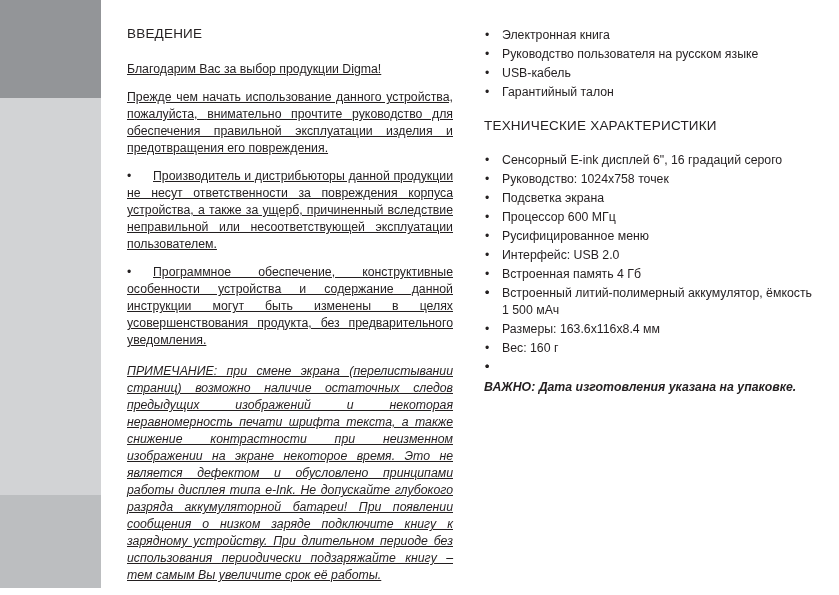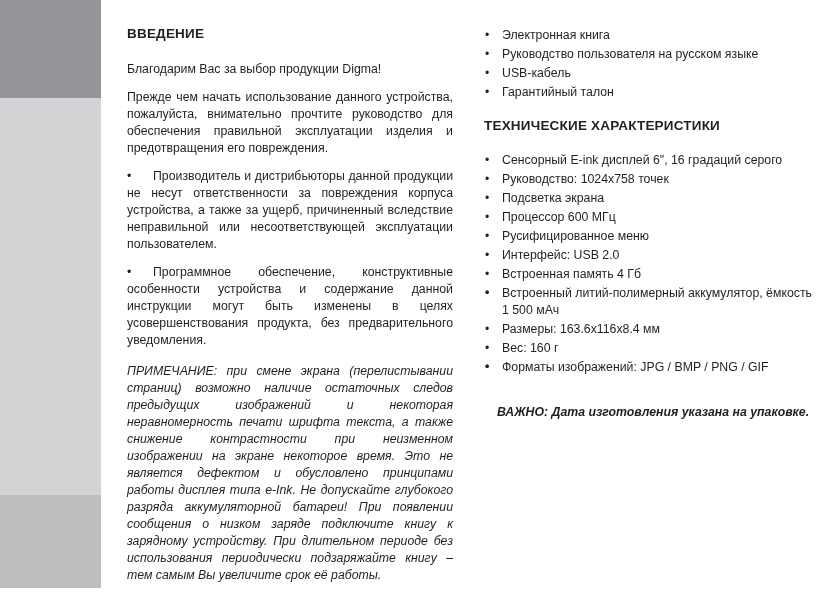--- a/index.html
+++ b/index.html
@@ -29,30 +29,31 @@
     position: absolute;
     top: 27px;
     font-size: 12.3px;
     line-height: 17px;
   }
   .col-left  { left: 127px; width: 330px; }
   .col-right { left: 484px; width: 338px; }
 
   h2.section-title {
     font-size: 13.5px;
-    font-weight: bold;
+    font-weight: normal;
     letter-spacing: 0.2px;
     margin: 0 0 20px 0;
     line-height: 14px;
   }
   .col-right h2.section-title { margin-bottom: 19px; }
 
   .col-left p {
     text-align: justify;
     margin: 0 4px 11px 0;
+    text-decoration: underline;
   }
   .col-left p.note {
     font-style: italic;
     margin-top: 14px;
     margin-bottom: 0;
   }
   .bullet-inline {
     display: inline-block;
     width: 26px;
     font-style: normal;
@@ -68,22 +69,21 @@
     margin-bottom: 2px;
   }
   ul.doc-list li .bullet-mark {
     position: absolute;
     left: 1px; top: 0;
   }
 
   .important-note {
     font-weight: bold;
     font-style: italic;
-    margin-top: 28px;
-    text-align: center;
+    margin-top: 22px;
   }
 </style>
 </head>
 <body>
 
 <div class="sidebar">
   <div class="band band-top" style="background-color: rgb(147, 149, 152);"></div>
   <div class="band band-middle" style="background-color: rgb(210, 211, 213);"></div>
   <div class="band band-bottom" style="background-color: rgb(188, 190, 192);"></div>
 </div>
@@ -119,18 +119,18 @@
       <li><span class="bullet-mark">•</span><span>Подсветка экрана</span></li>
       <li><span class="bullet-mark">•</span><span>Процессор 600 МГц</span></li>
       <li><span class="bullet-mark">•</span><span>Русифицированное меню</span></li>
       <li><span class="bullet-mark">•</span><span>Интерфейс: USB 2.0</span></li>
       <li><span class="bullet-mark">•</span><span>Встроенная память 4 Гб</span></li>
       <li><span class="bullet-mark">•</span></li>
       <li><span class="bullet-mark">•</span><span>Встроенный литий-полимерный аккумулятор, ёмкость 1 500 мАч</span></li>
       <li><span class="bullet-mark">•</span><span>Размеры: 163.6x116x8.4 мм</span></li>
       <li><span class="bullet-mark">•</span><span>Вес: 160 г</span></li>
       <li><span class="bullet-mark">•</span></li>
-      <li><span class="bullet-mark">•</span><span>Форматы изображений: JPG / BMP / PNG / GIF</span></li>
+      <li><span class="bullet-mark">•</span></li>
     </ul>
   </div>
 
   <p class="important-note">ВАЖНО: Дата изготовления указана на упаковке.</p>
 </div>
 
 </body></html>

